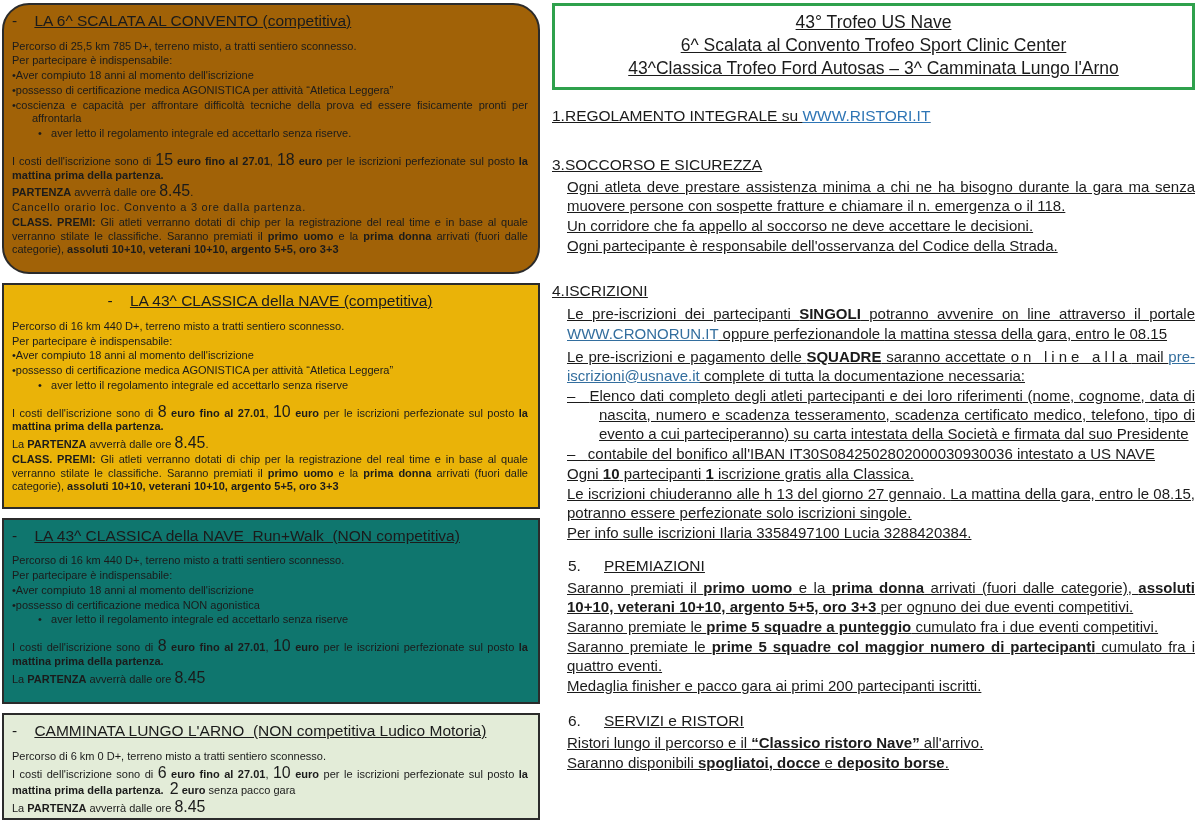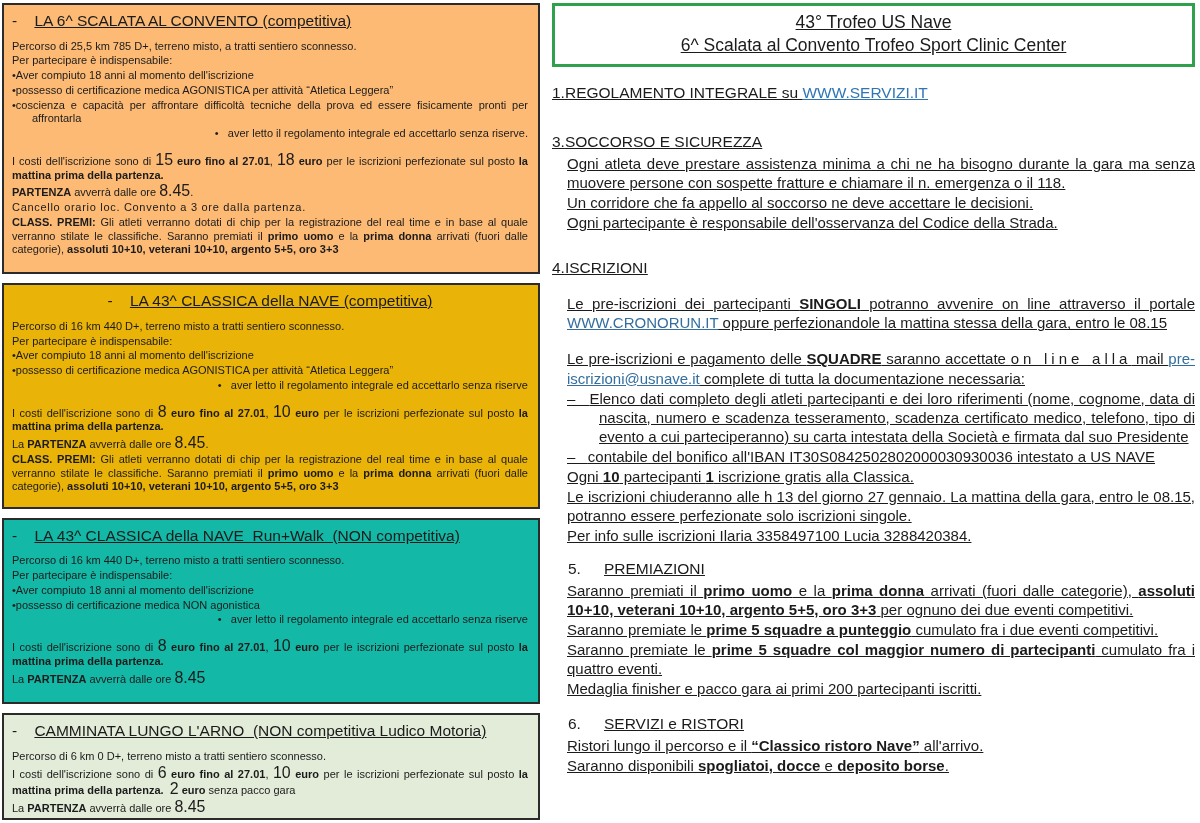--- a/index.html
+++ b/index.html
@@ -2,40 +2,40 @@
 <html><head>
 <meta charset="utf-8">
 <style>
   html,body{margin:0;padding:0;width:1200px;height:823px;overflow:hidden;background:#fff;}
   body{font-family:"Liberation Sans","DejaVu Sans",sans-serif;color:#1b1b1b;}
   .page{display:flex;gap:8px;padding:3px 2px;box-sizing:border-box;width:1200px;height:823px;}
   .left{width:538px;flex:0 0 538px;display:flex;flex-direction:column;gap:9px;}
   .right{flex:1;display:flex;flex-direction:column;padding:0 3px 0 4px;box-sizing:border-box;text-decoration:underline;}
 
   .box{border:2px solid #2b2b2b;box-sizing:border-box;padding:7px 10px 6px 8px;overflow:hidden;}
-  .box-scalata{background:#fdba74;height:272px;}
+  .box-scalata{background:#a16207;height:272px;border-radius:27px;}
   .box-classica{background:#eab308;height:226px;}
-  .box-runwalk{background:#14b8a6;height:187px;}
+  .box-runwalk{background:#0f766e;height:187px;}
   .box-camminata{background:#e3ecd8;height:107px;}
 
   .para{margin:0 0 1px 0;}
   .left .para{font-size:11px;line-height:1.25;}
   .left .heading{font-size:15.5px;line-height:1.2;margin-bottom:9px;}
   .right .para{font-size:15px;line-height:1.27;}
   .right .heading{font-size:15.5px;margin-bottom:2px;}
   .h-center{text-align:center;}
   .h-ind{margin-left:16px;}
   .small{font-size:10.6px;}
   .just{text-align:justify;}
-  .indent1{padding-left:26px;text-align:right;}
+  .indent1{padding-left:26px;}
   .hang{padding-left:20px;text-indent:-20px;}
   .right .hang{padding-left:32px;text-indent:-32px;}
   .ls{letter-spacing:0.7px;}
   .gap-top{margin-top:11px;}
-  .gap-sm{margin-top:17px;}
+  .gap-sm{margin-top:4px;}
   .body{margin-left:15px;}
 
   .r-b{font-weight:bold;}
   .r-u{text-decoration:underline;}
   .r-bu{font-weight:bold;text-decoration:underline;}
   .r-hu{text-decoration:underline;}
   .r-big{font-size:1.45em;line-height:1;}
   .r-link{color:#2e75b5;text-decoration:underline;cursor:pointer;}
   .r-link2{color:#336e9e;text-decoration:underline;cursor:pointer;}
   .r-sp{letter-spacing:4px;}
@@ -94,24 +94,25 @@
         <div class="para"><span>Percorso di 6 km 0 D+, terreno misto a tratti sentiero sconnesso.</span></div>
         <div class="para just"><span>I costi dell'iscrizione sono di </span><span class="r-big">6</span><span class="r-b"> euro fino al 27.01</span><span>, </span><span class="r-big">10</span><span class="r-b"> euro</span><span> per le iscrizioni perfezionate sul posto </span><span class="r-b">la mattina prima della partenza.</span><span>&nbsp; </span><span class="r-big">2</span><span class="r-b"> euro</span><span> senza pacco gara</span></div>
         <div class="para"><span>La </span><span class="r-b">PARTENZA</span><span> avverrà dalle ore </span><span class="r-big">8.45</span></div>
       </section>
   </div>
 
   <div class="right">
     <div class="title-box">
       <div class="title-line">43° Trofeo US Nave</div>
       <div class="title-line">6^ Scalata al Convento Trofeo Sport Clinic Center</div>
+      <div class="title-line">43^Classica Trofeo Ford Autosas – 3^ Camminata Lungo l'Arno</div>
     </div>
 
     <section class="section s1">
-        <div class="para heading"><span>1.</span><span class="r-u">REGOLAMENTO INTEGRALE su </span><span class="r-link">WWW.SERVIZI.IT</span></div>
+        <div class="para heading"><span>1.</span><span class="r-u">REGOLAMENTO INTEGRALE su </span><span class="r-link">WWW.RISTORI.IT</span></div>
       </section>
     <section class="section s3">
         <div class="para heading"><span>3.</span><span class="r-u">SOCCORSO E SICUREZZA</span></div>
         <div class="para body just"><span>Ogni atleta deve prestare assistenza minima a chi ne ha bisogno durante la gara ma senza muovere persone con sospette fratture e chiamare il n. emergenza o il 118.</span></div>
         <div class="para body"><span>Un corridore che fa appello al soccorso ne deve accettare le decisioni.</span></div>
         <div class="para body"><span>Ogni partecipante è responsabile dell'osservanza del Codice della Strada.</span></div>
       </section>
     <section class="section s4">
         <div class="para heading"><span>4.</span><span class="r-u">ISCRIZIONI</span></div>
         <div class="para body just gap-sm"><span>Le pre-iscrizioni dei partecipanti </span><span class="r-b">SINGOLI</span><span> potranno avvenire on line attraverso il portale </span><span class="r-link2">WWW.CRONORUN.IT</span><span> oppure perfezionandole </span><span class="r-u">la mattina stessa della gara, entro le 08.15</span></div>

